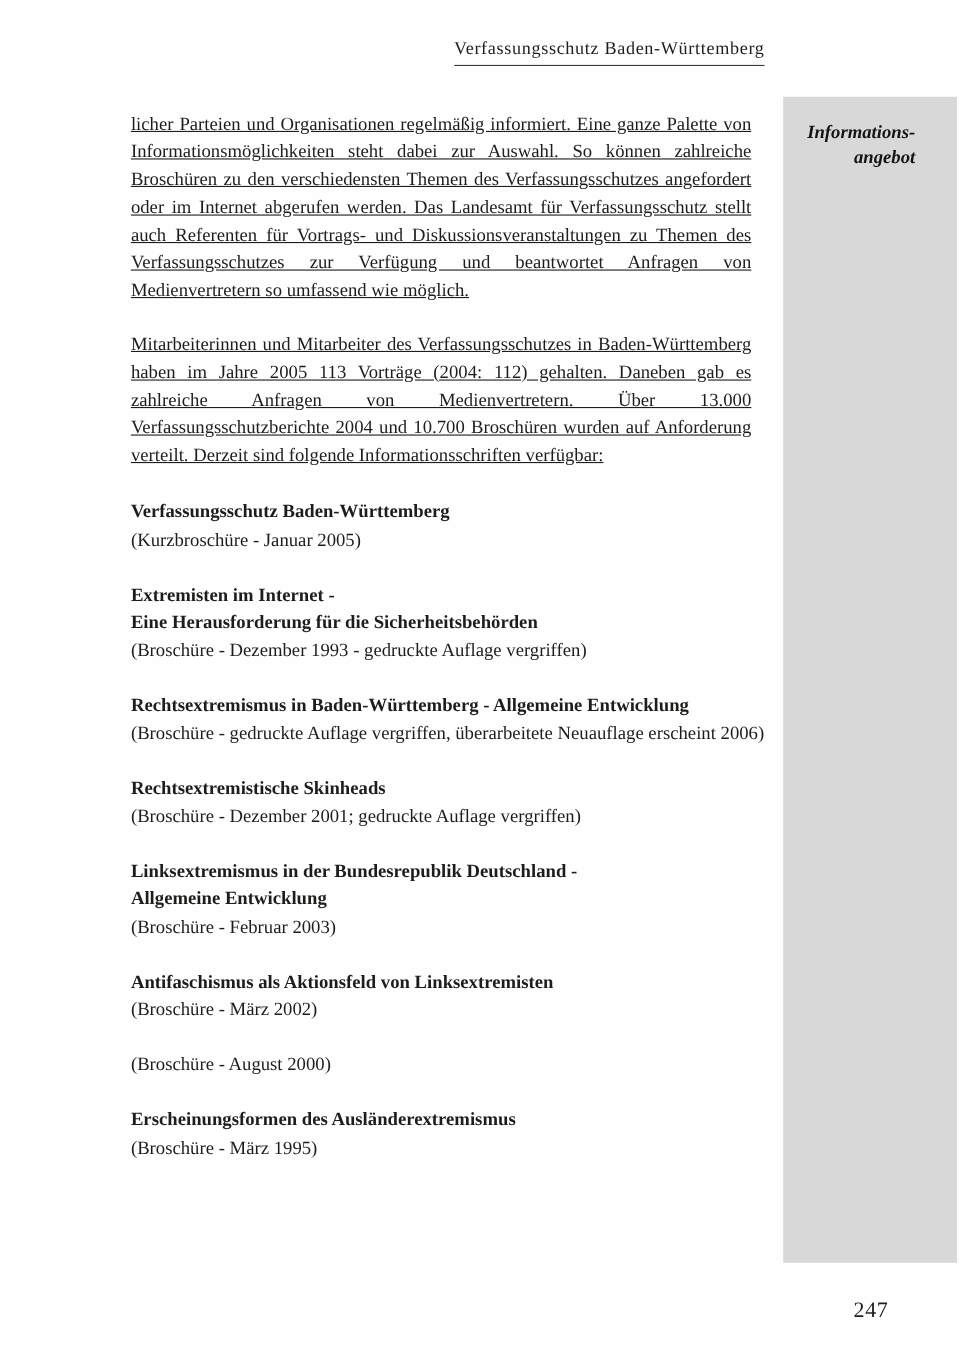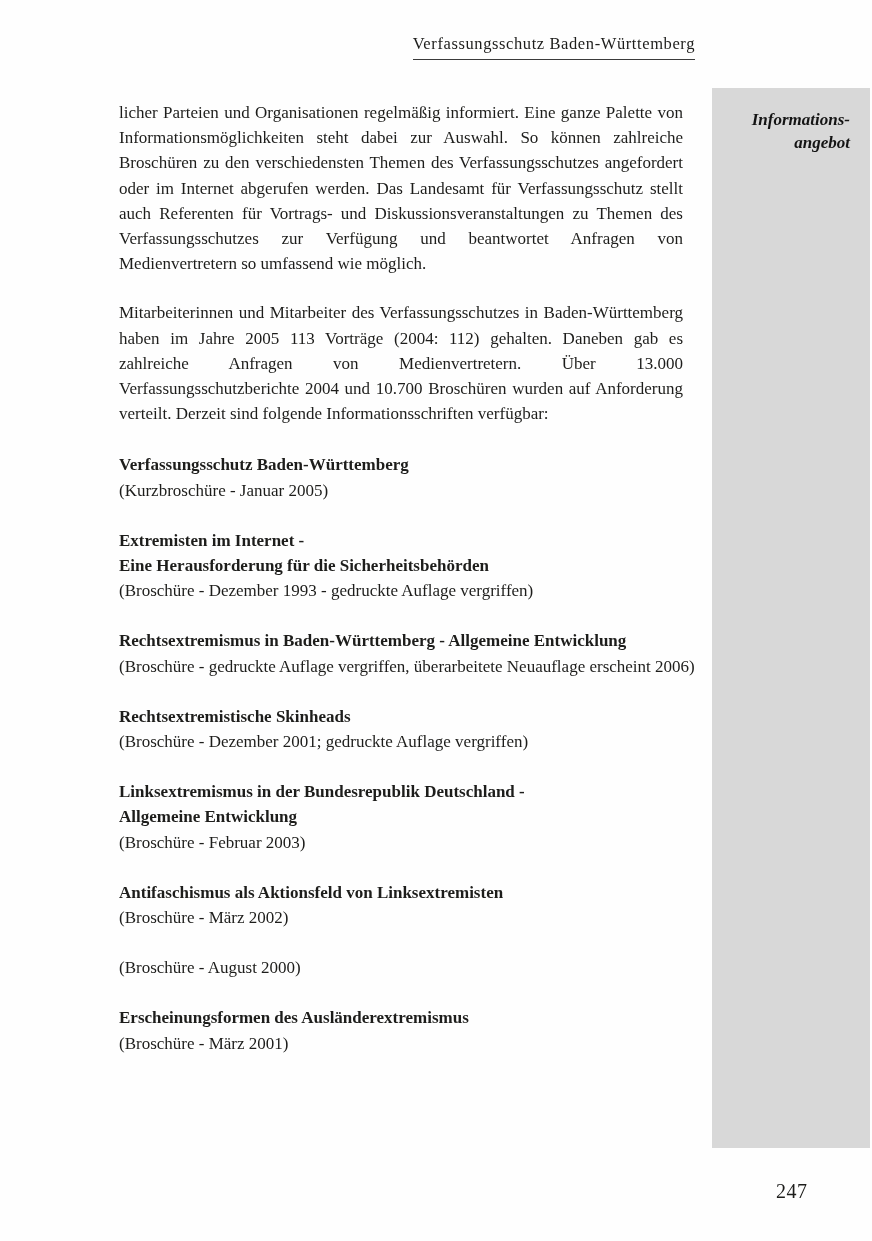--- a/index.html
+++ b/index.html
@@ -32,40 +32,41 @@
   .margin-panel {
     position: absolute;
     left: 712px;
     top: 88px;
     width: 158px;
     height: 1060px;
     background: #d8d8d8;
   }
   .margin-label {
     margin-top: 20px;
-    padding-right: 20px;
+    padding-right: 38px;
     text-align: right;
     font-weight: bold;
     font-style: italic;
     font-size: 17px;
     line-height: 23px;
     white-space: pre-line;
     color: #141414;
   }
   .body-col {
     position: absolute;
     left: 119px;
     top: 100px;
     width: 576px;
   }
   .para {
     margin: 0 12px 24px 0;
     font-size: 17px;
     line-height: 25.2px;
     text-align: justify;
+    text-decoration: underline;
   }
   .para.last-intro {
     margin-bottom: 26px;
   }
   .pub {
     margin-bottom: 25px;
   }
   .pub-title {
     font-weight: bold;
     font-size: 17px;
@@ -135,20 +136,20 @@
       <div class="pub-title">Antifaschismus als Aktionsfeld von Linksextremisten</div>
       <div class="pub-details">(Broschüre - März 2002)</div>
     </div>
 
     <div class="pub">
       <div class="pub-details">(Broschüre - August 2000)</div>
     </div>
 
     <div class="pub">
       <div class="pub-title">Erscheinungsformen des Ausländerextremismus</div>
-      <div class="pub-details">(Broschüre - März 2001)</div>
+      <div class="pub-details">(Broschüre - März 1995)</div>
     </div>
 
   </div>
 
   <div class="page-number">247</div>
 
 </div>
 
 </body></html>

